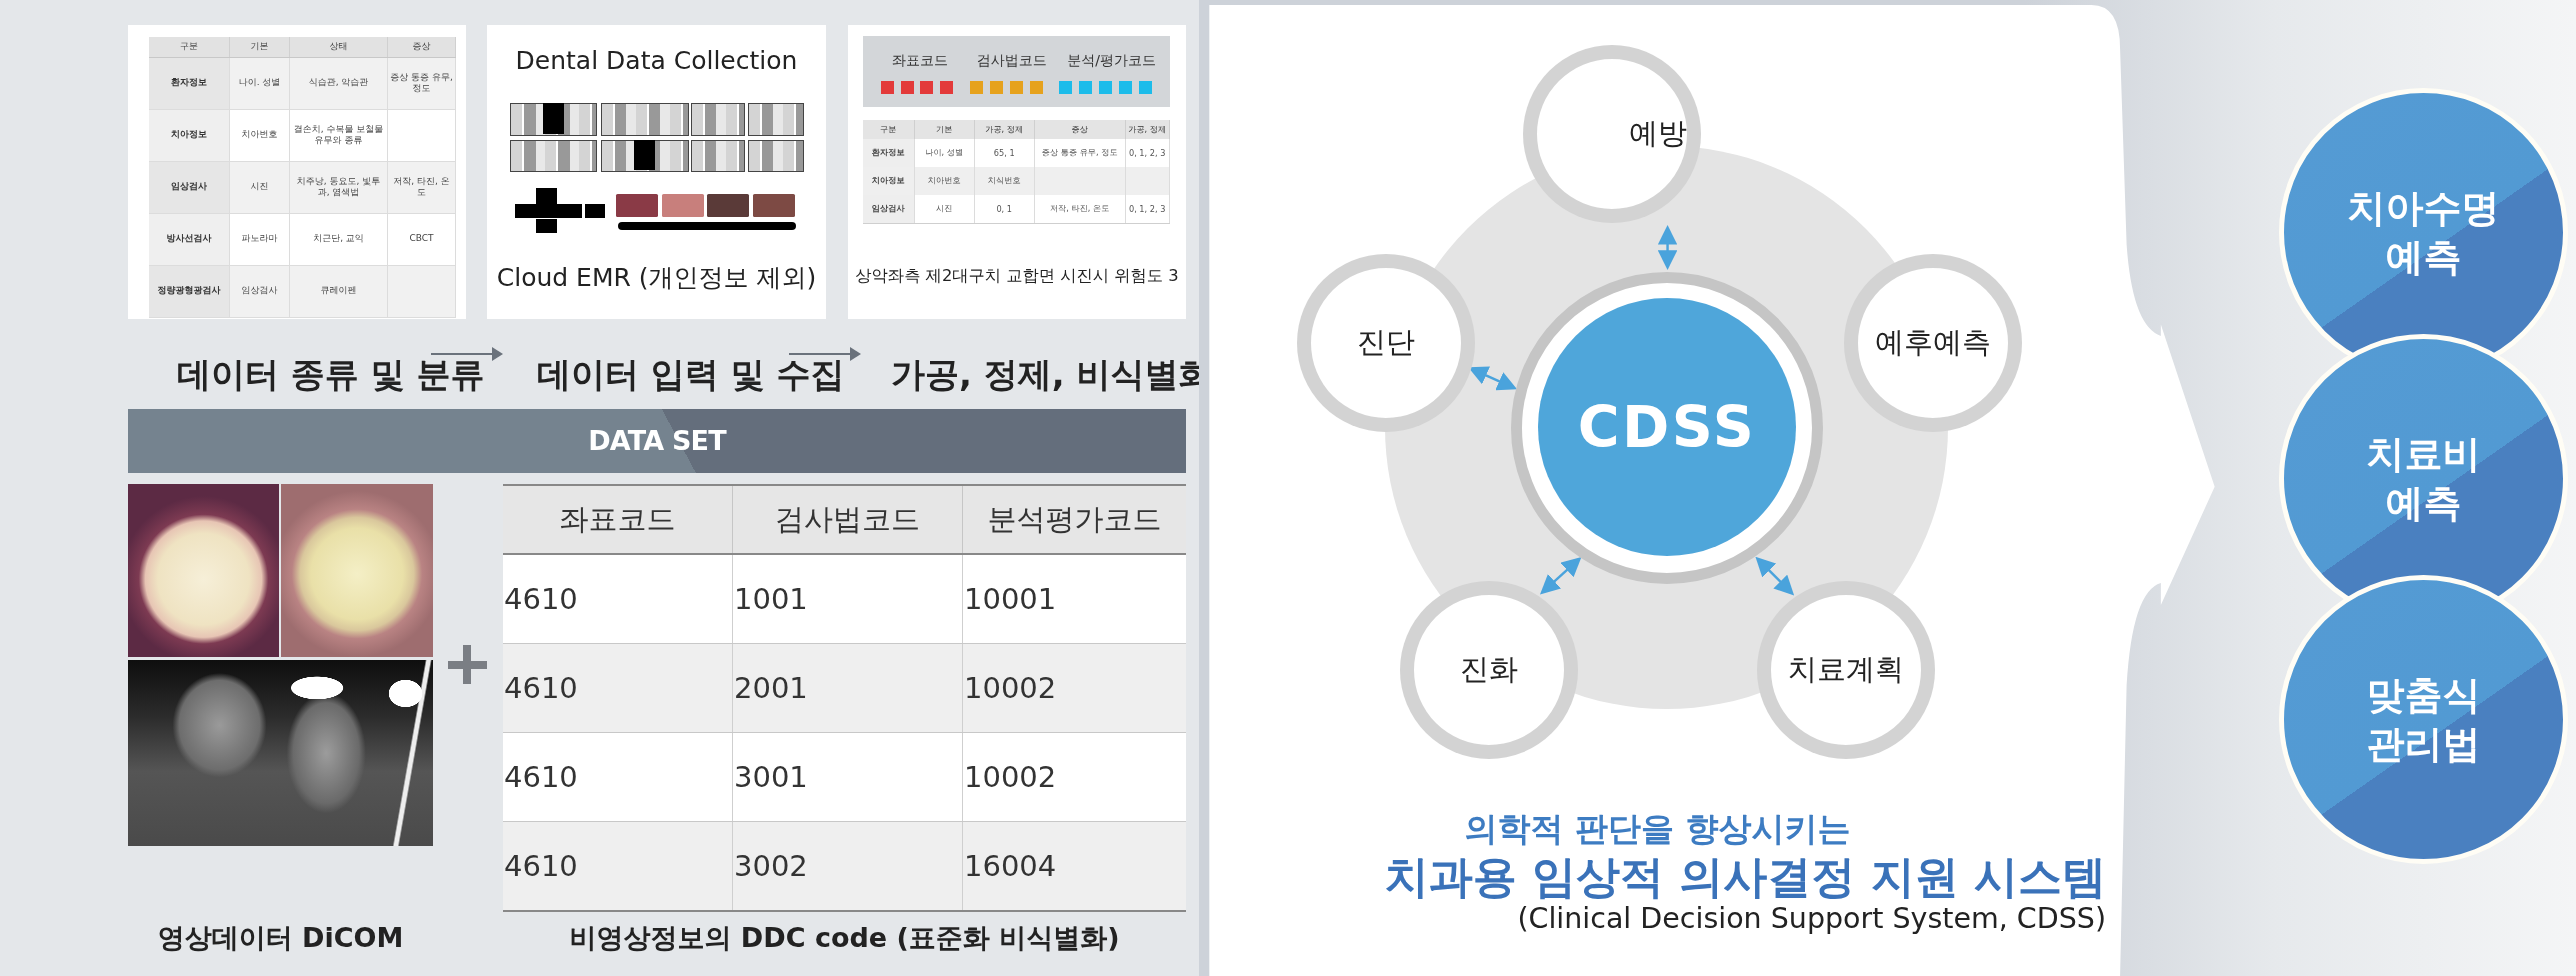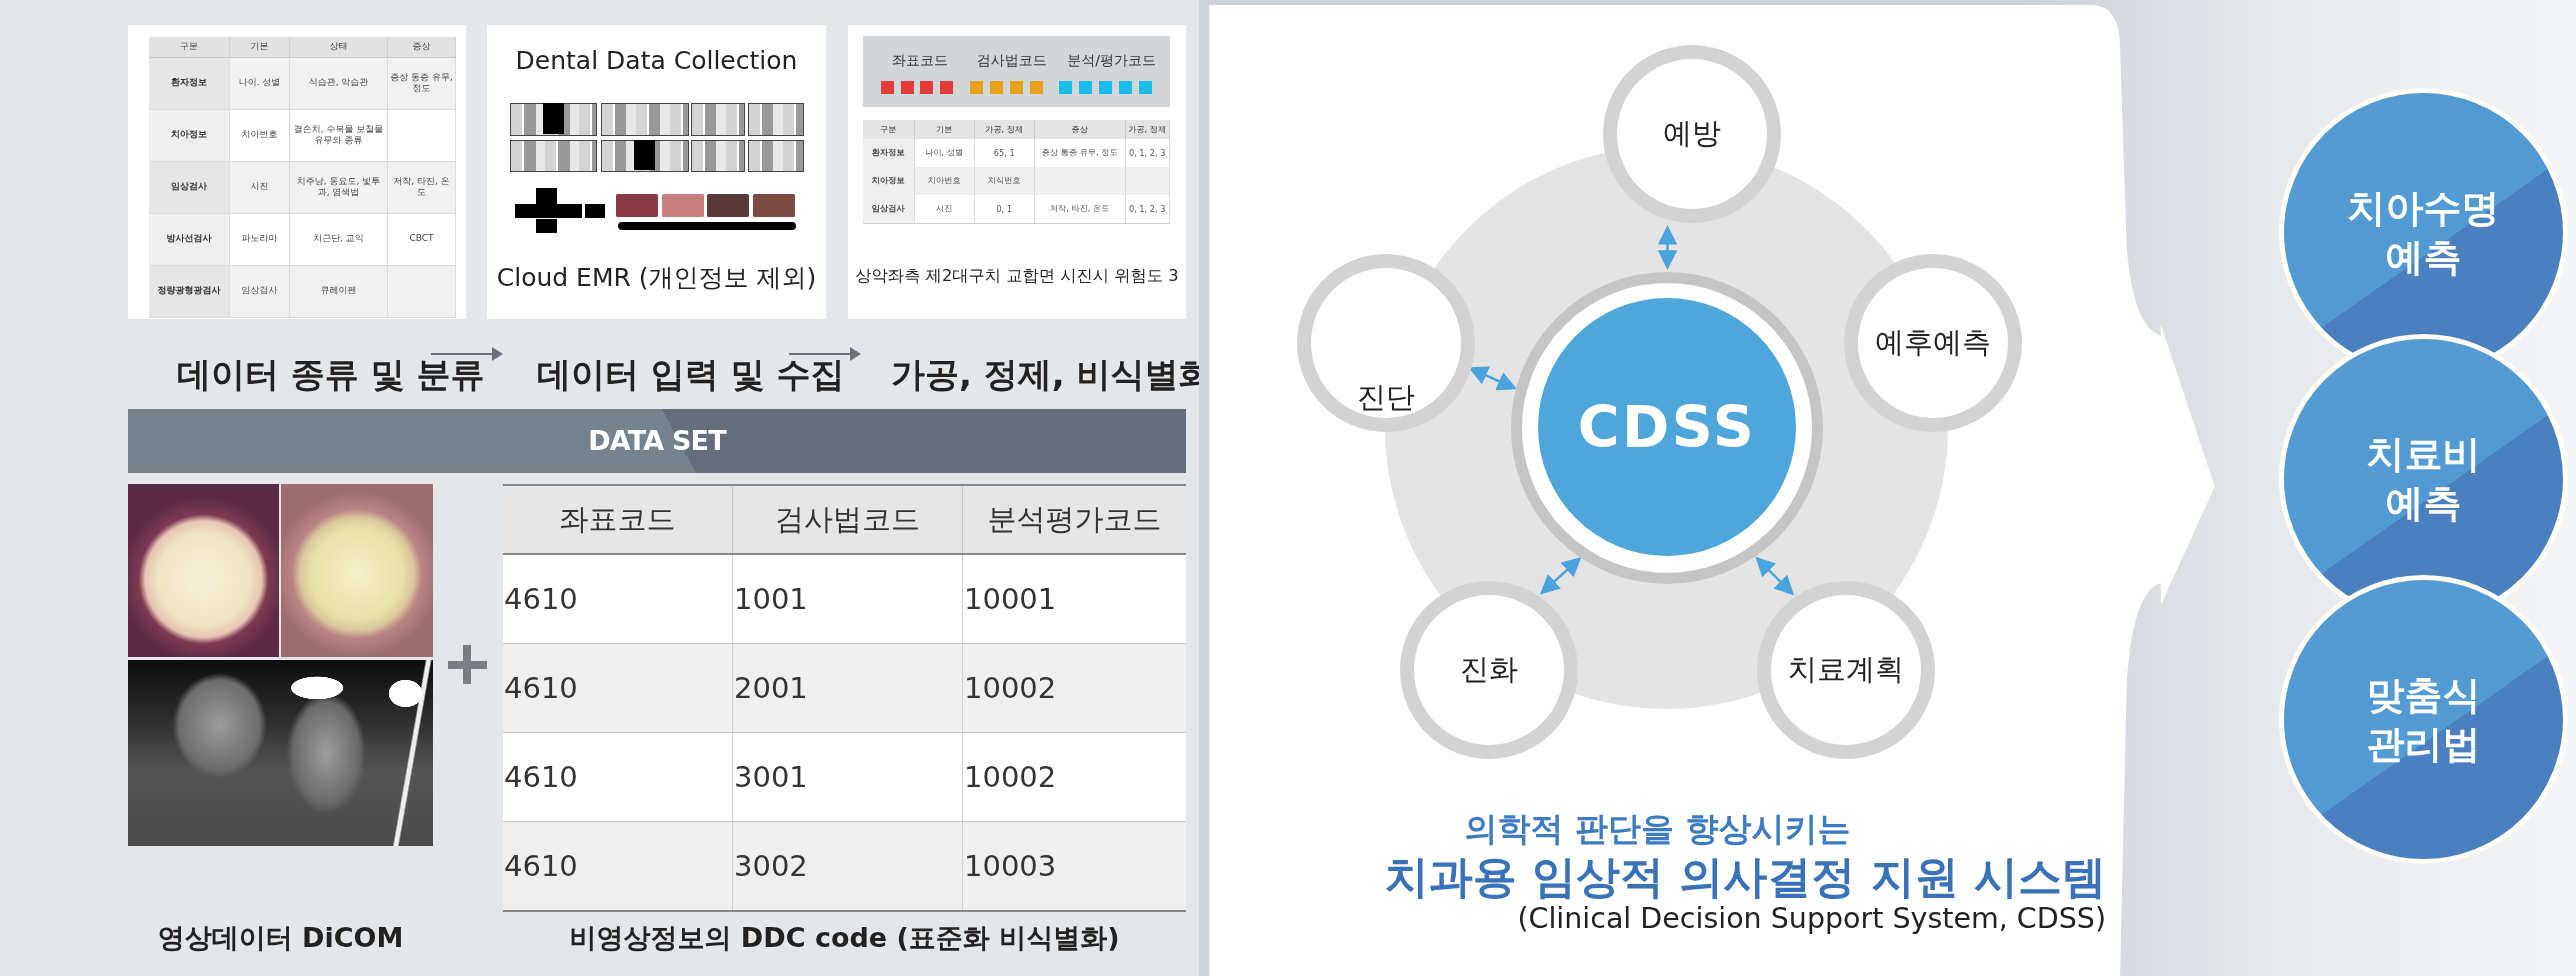--- a/index.html
+++ b/index.html
@@ -257,21 +257,21 @@
     <td>10002</td>
   </tr>
   <tr>
     <td>4610</td>
     <td>3001</td>
     <td>10002</td>
   </tr>
   <tr>
     <td>4610</td>
     <td>3002</td>
-    <td>10003</td>
+    <td>16004</td>
   </tr>
 </tbody>
   </table>
 
 <div class="caption" style="left:128px;width:305px;">영상데이터 DiCOM</div>
 <div class="caption" style="left:503px;width:683px;">비영상정보의 DDC code (표준화 비식별화)</div>
 
 <div class="right-bg"></div>
 
 <svg class="panel" width="2576" height="976" viewBox="0 0 3159 1197">
@@ -293,33 +293,33 @@
   </defs>
   <g stroke="#4aa3dc" stroke-width="3" fill="none">
     <line x1="2045" y1="282" x2="2045" y2="325" marker-start="url(#ah)" marker-end="url(#ah)"></line>
     <line x1="1806" y1="453" x2="1855" y2="475" marker-start="url(#ah)" marker-end="url(#ah)"></line>
     <line x1="2284" y1="473" x2="2330" y2="455" marker-start="url(#ah)" marker-end="url(#ah)"></line>
     <line x1="1893" y1="725" x2="1935" y2="687" marker-start="url(#ah)" marker-end="url(#ah)"></line>
     <line x1="2157" y1="687" x2="2196" y2="726" marker-start="url(#ah)" marker-end="url(#ah)"></line>
   </g>
 </svg>
 
-<div class="sat" style="left:1603px;top:45px;">
+<div class="sat" style="left:1523px;top:45px;justify-content:flex-end;">
     <span>예방</span>
   </div>
 <div class="sat" style="left:1844px;top:254px;">
     <span>예후예측</span>
   </div>
 <div class="sat" style="left:1757px;top:581px;">
     <span>치료계획</span>
   </div>
 <div class="sat" style="left:1400px;top:581px;">
     <span>진화</span>
   </div>
-<div class="sat" style="left:1297px;top:254px;align-items:flex-end;">
+<div class="sat" style="left:1297px;top:254px;">
     <span>진단</span>
   </div>
 
 <div class="center-ring" style="left:1511px;top:272px;width:312px;height:312px;"></div>
 <div class="center-blue" style="left:1538px;top:298px;width:258px;height:258px;">
   <span>CDSS</span>
 </div>
 
 <div class="cd-line1">의학적 판단을 향상시키는</div>
 <div class="cd-line2">치과용 임상적 의사결정 지원 시스템</div>

